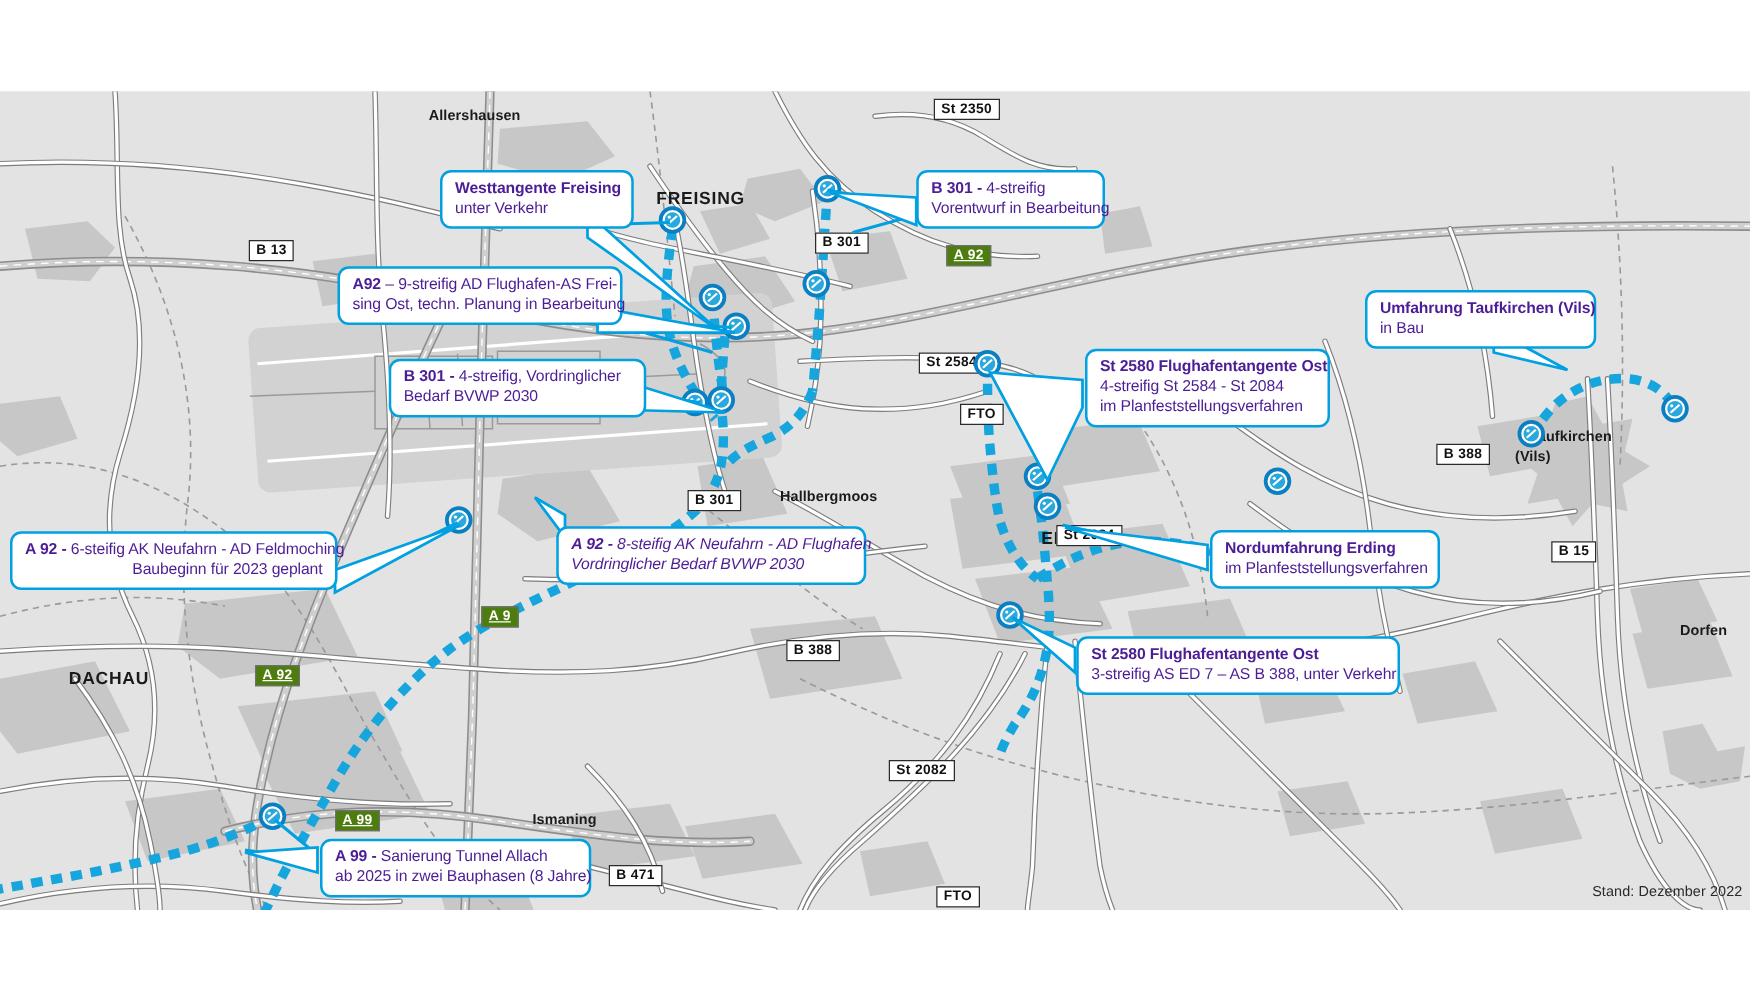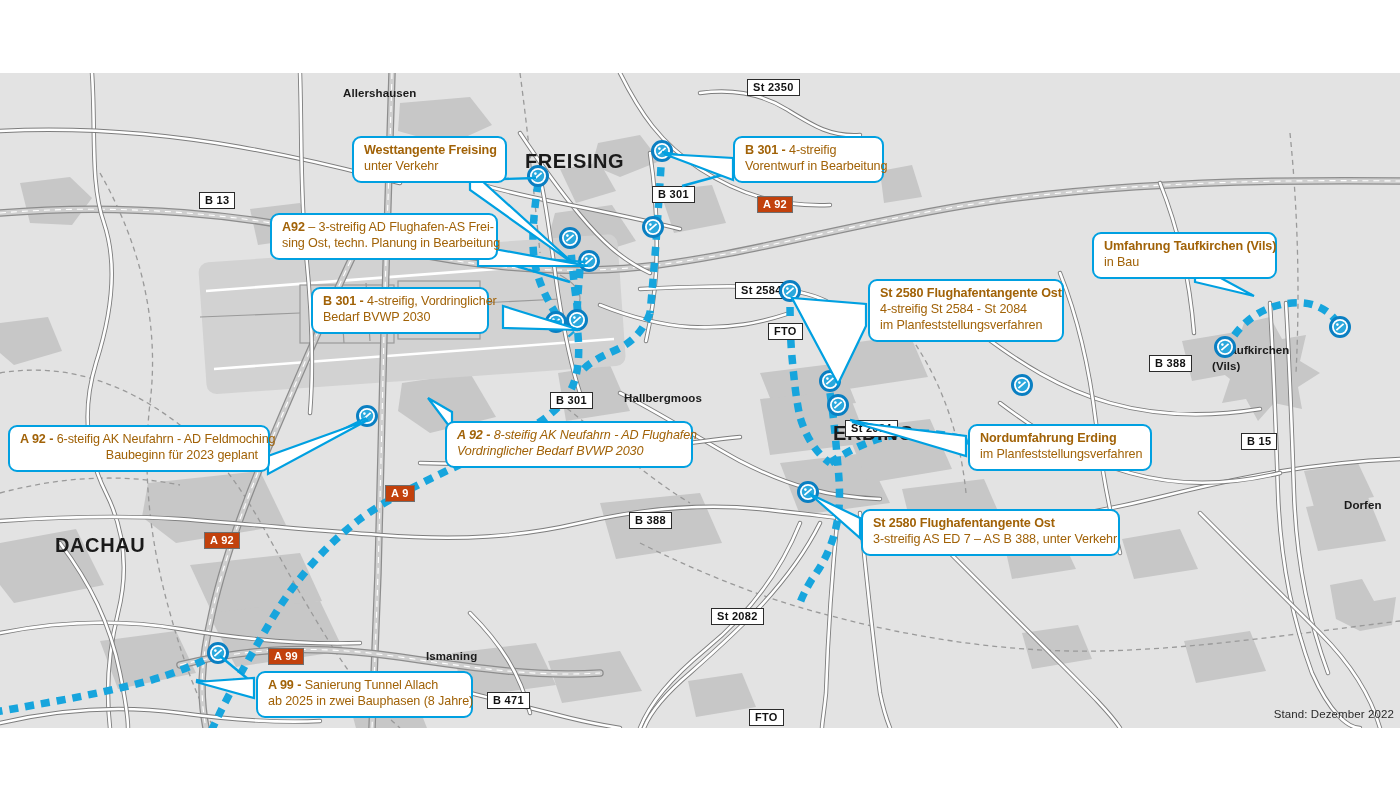--- a/index.html
+++ b/index.html
@@ -23,21 +23,21 @@
   #mapsvg{position:absolute;left:0;top:0;width:1400px;height:655px;}
 
   
   .callout{
     position:absolute;
     background:#ffffff;
     border:2.2px solid #00a0e1;
     border-radius:9px;
     padding:5px 10px 6px 10px;
     box-sizing:border-box;
-    color:#a16207;
+    color:#4c1d95;
     font-size:12.6px;
     line-height:1.27;
     letter-spacing:-0.1px;
     z-index:40;
     white-space:nowrap;
   }
   .callout .l1,.callout .l2,.callout .l3{display:block;}
   .callout b{font-weight:bold;}
   .callout .reg{font-weight:normal;}
 
@@ -46,41 +46,42 @@
 
   
   .placelbl{
     position:absolute;
     color:#1a1a1a;
     font-weight:bold;
     z-index:20;
     white-space:nowrap;
     pointer-events:none;
   }
-  .city-major{font-size:20px;letter-spacing:0.6px;}
+  .city-major{font-size:14px;letter-spacing:0.6px;}
   .city-minor{font-size:11.5px;letter-spacing:0.1px;}
 
   
   .shield{
     position:absolute;
     background:#ffffff;
     border:1.4px solid #2b2b2b;
     color:#111;
     font-size:11px;
     font-weight:bold;
     letter-spacing:0.3px;
     padding:0px 5px 1px 5px;
     line-height:14px;
     z-index:22;
     white-space:nowrap;
   }
   .shield.ab{
-    background:#c2410c;
+    background:#4d7c0f;
     border-color:#6f6f6f;
     color:#ffffff;
+    text-decoration:underline;
   }
 
   .stand{
     position:absolute;
     right:6px;bottom:8px;
     font-size:11.5px;
     color:#2a2a2a;
     letter-spacing:0.1px;
     z-index:45;
   }
@@ -487,25 +488,25 @@
     <span class="l1"><b>Westtangente Freising</b></span>
     <span class="l2">unter Verkehr</span>
   </div>
 
   <div class="callout" style="left:733px;top:136px;width:151px;">
     <span class="l1"><b>B 301 - </b><span class="reg">4-streifig</span></span>
     <span class="l2">Vorentwurf in Bearbeitung</span>
   </div>
 
   <div class="callout" style="left:270px;top:213px;width:228px;">
-    <span class="l1"><b>A92 </b><span class="reg">– 3-streifig AD Flughafen-AS Frei-</span></span>
+    <span class="l1"><b>A92 </b><span class="reg">– 9-streifig AD Flughafen-AS Frei-</span></span>
     <span class="l2">sing Ost, techn. Planung in Bearbeitung</span>
   </div>
 
-  <div class="callout" style="left:311px;top:287px;width:178px;">
+  <div class="callout" style="left:311px;top:287px;width:206px;">
     <span class="l1"><b>B 301 - </b><span class="reg">4-streifig, Vordringlicher</span></span>
     <span class="l2">Bedarf BVWP 2030</span>
   </div>
 
   <div class="callout" style="left:1092px;top:232px;width:185px;">
     <span class="l1"><b>Umfahrung Taufkirchen (Vils)</b></span>
     <span class="l2">in Bau</span>
   </div>
 
   <div class="callout" style="left:868px;top:279px;width:196px;">

